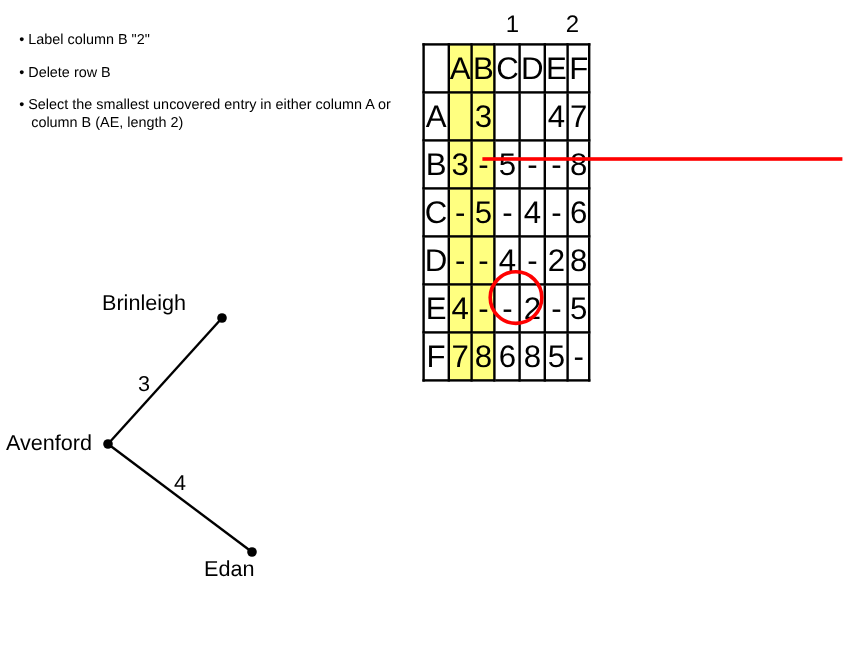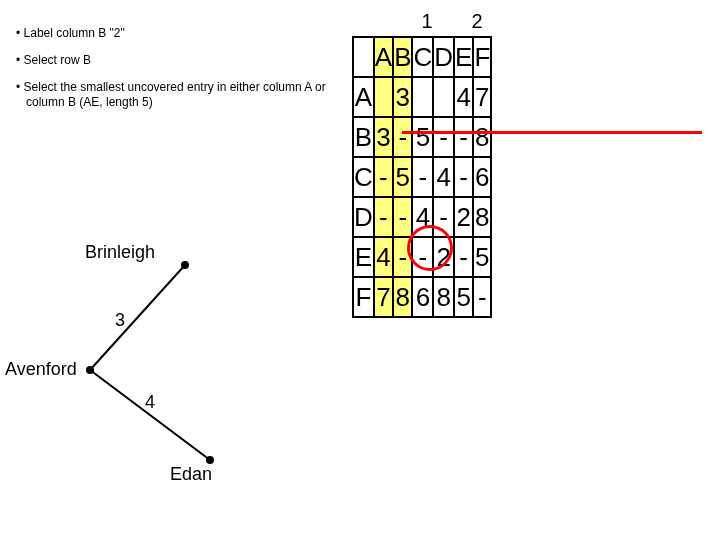--- a/index.html
+++ b/index.html
@@ -109,22 +109,22 @@
   .graph text {
     font-family: Arial, Helvetica, sans-serif;
   }
 </style>
 </head>
 <body>
 <div class="stage">
 
   <div class="notes">
     <div class="item">Label column B "2"</div>
-    <div class="item">Select row B</div>
-    <div class="item">Select the smallest uncovered entry in either column A or column B (AE, length 5)</div>
+    <div class="item">Delete row B</div>
+    <div class="item">Select the smallest uncovered entry in either column A or column B (AE, length 2)</div>
   </div>
 
   <div class="matrix-wrap">
 
     <div class="steps">
       <span>1</span>
       <span>2</span>
     </div>
 
     <table class="matrix">

